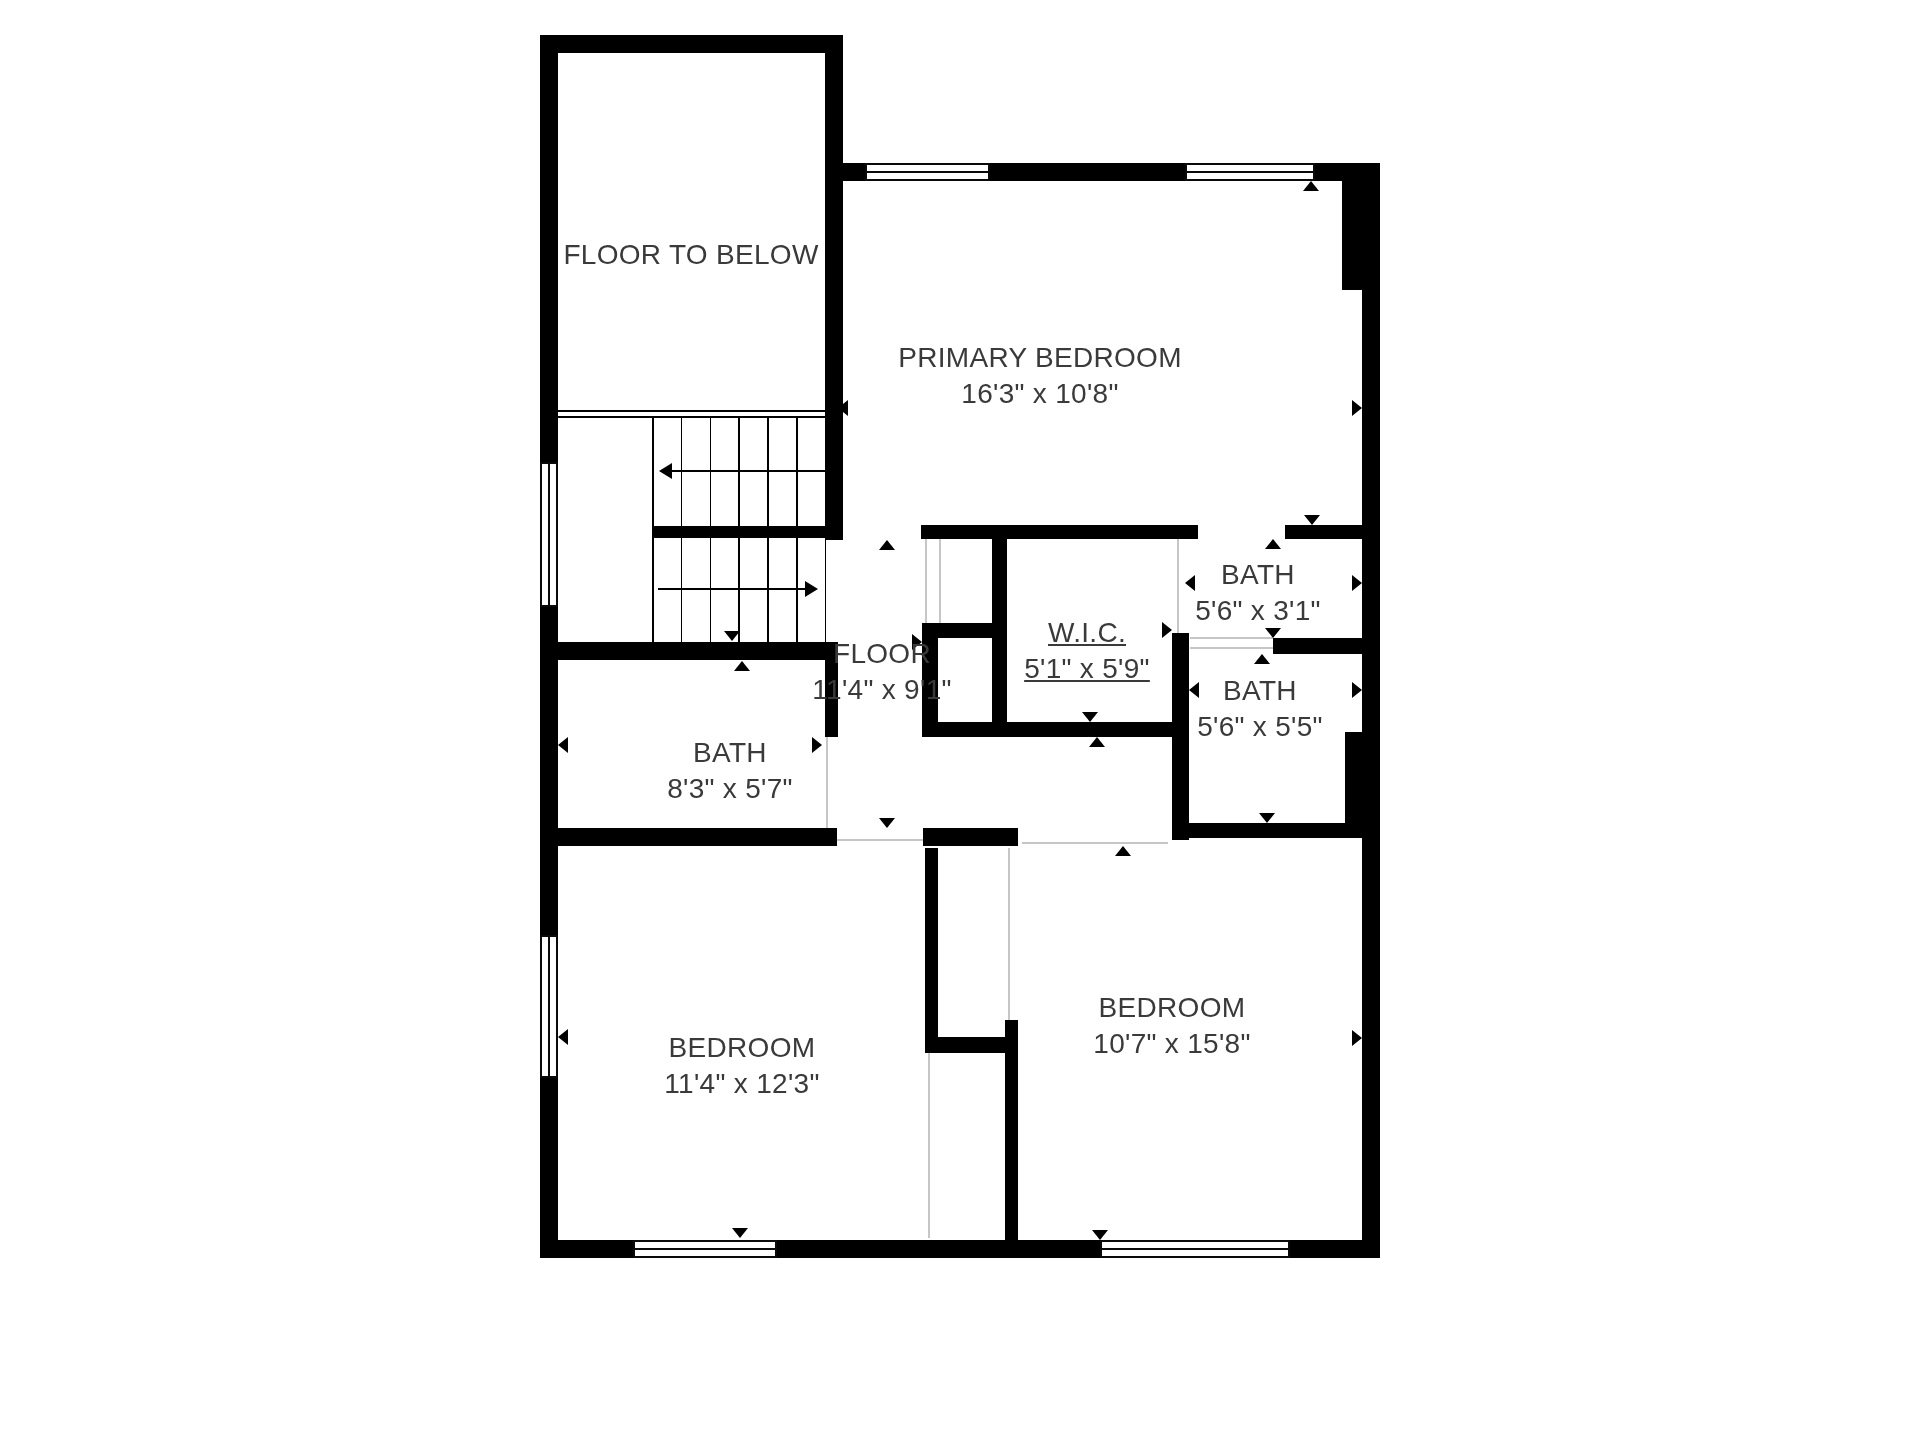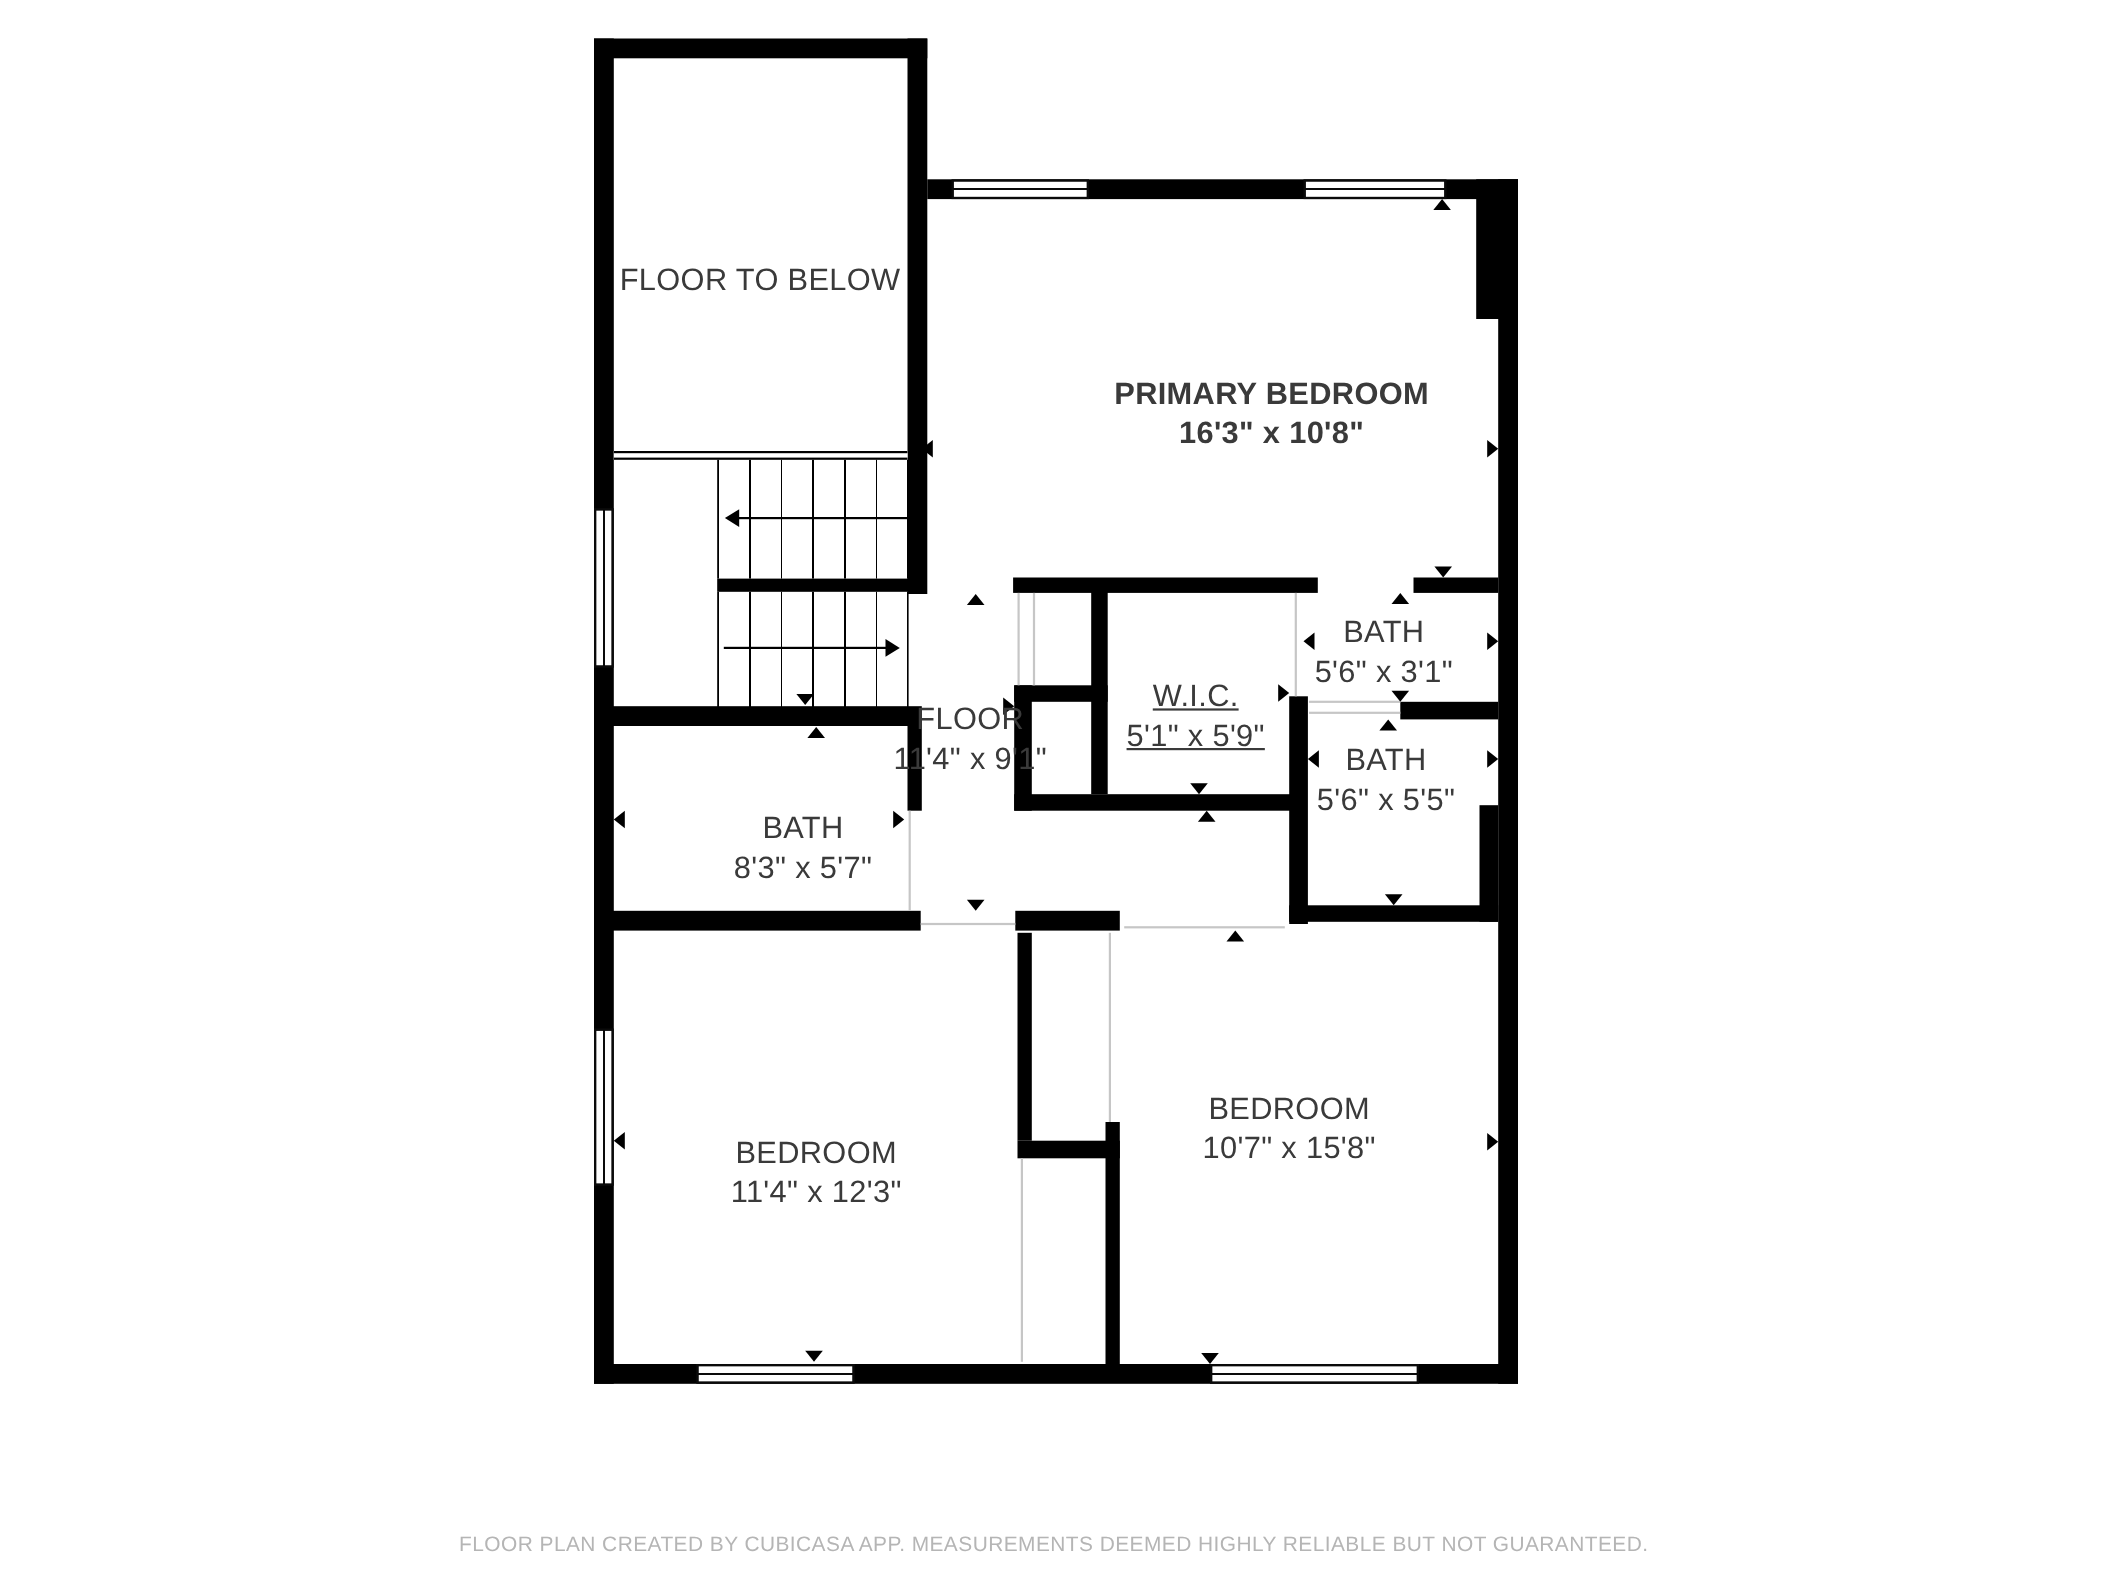--- a/index.html
+++ b/index.html
@@ -106,21 +106,21 @@
   <div class="td" style="left:1259px;top:813px;"></div>
   <div class="tu" style="left:1303px;top:181px;"></div>
   <div class="tr" style="left:1352px;top:400px;"></div>
   <div class="tr" style="left:1352px;top:1030px;"></div>
   <div class="td" style="left:1092px;top:1230px;"></div>
   <div class="tl" style="left:838px;top:400px;"></div>
 
   <div class="lbl" style="left:691px;top:255px;">
     <span>FLOOR TO BELOW</span>
   </div>
-  <div class="lbl" style="left:1156px;top:376px;font-weight:bold;">
+  <div class="lbl" style="left:1040px;top:376px;">
     <span>PRIMARY BEDROOM</span>
     <span>16'3" x 10'8"</span>
   </div>
   <div class="lbl" style="left:1258px;top:593px;">
     <span>BATH</span>
     <span>5'6" x 3'1"</span>
   </div>
   <div class="lbl" style="left:1087px;top:651px;text-decoration:underline;">
     <span>W.I.C.</span>
     <span>5'1" x 5'9"</span>
@@ -139,15 +139,14 @@
   </div>
   <div class="lbl" style="left:742px;top:1066px;">
     <span>BEDROOM</span>
     <span>11'4" x 12'3"</span>
   </div>
   <div class="lbl" style="left:1172px;top:1026px;">
     <span>BEDROOM</span>
     <span>10'7" x 15'8"</span>
   </div>
 
-  <div class="footer" style="left:958px;top:1394px;">FLOOR PLAN CREATED BY CUBICASA APP. MEASUREMENTS DEEMED HIGHLY RELIABLE BUT NOT GUARANTEED.</div>
 
 </div>
 
 </body></html>

